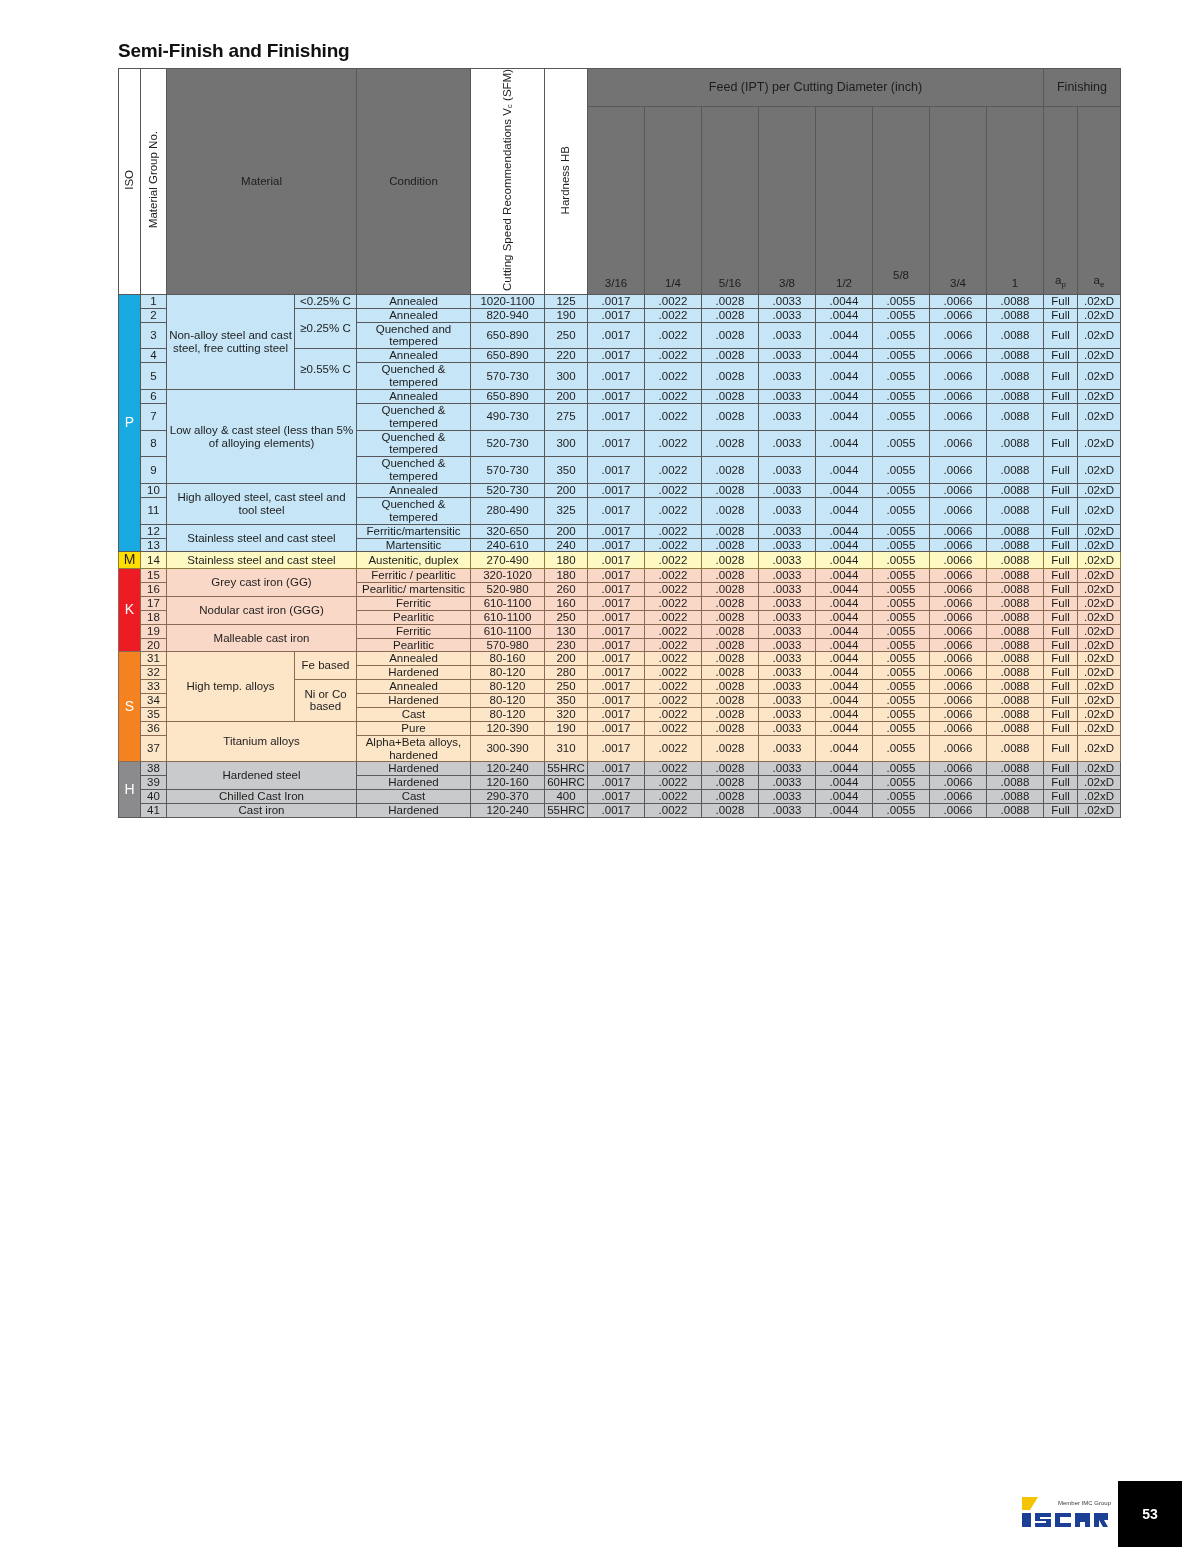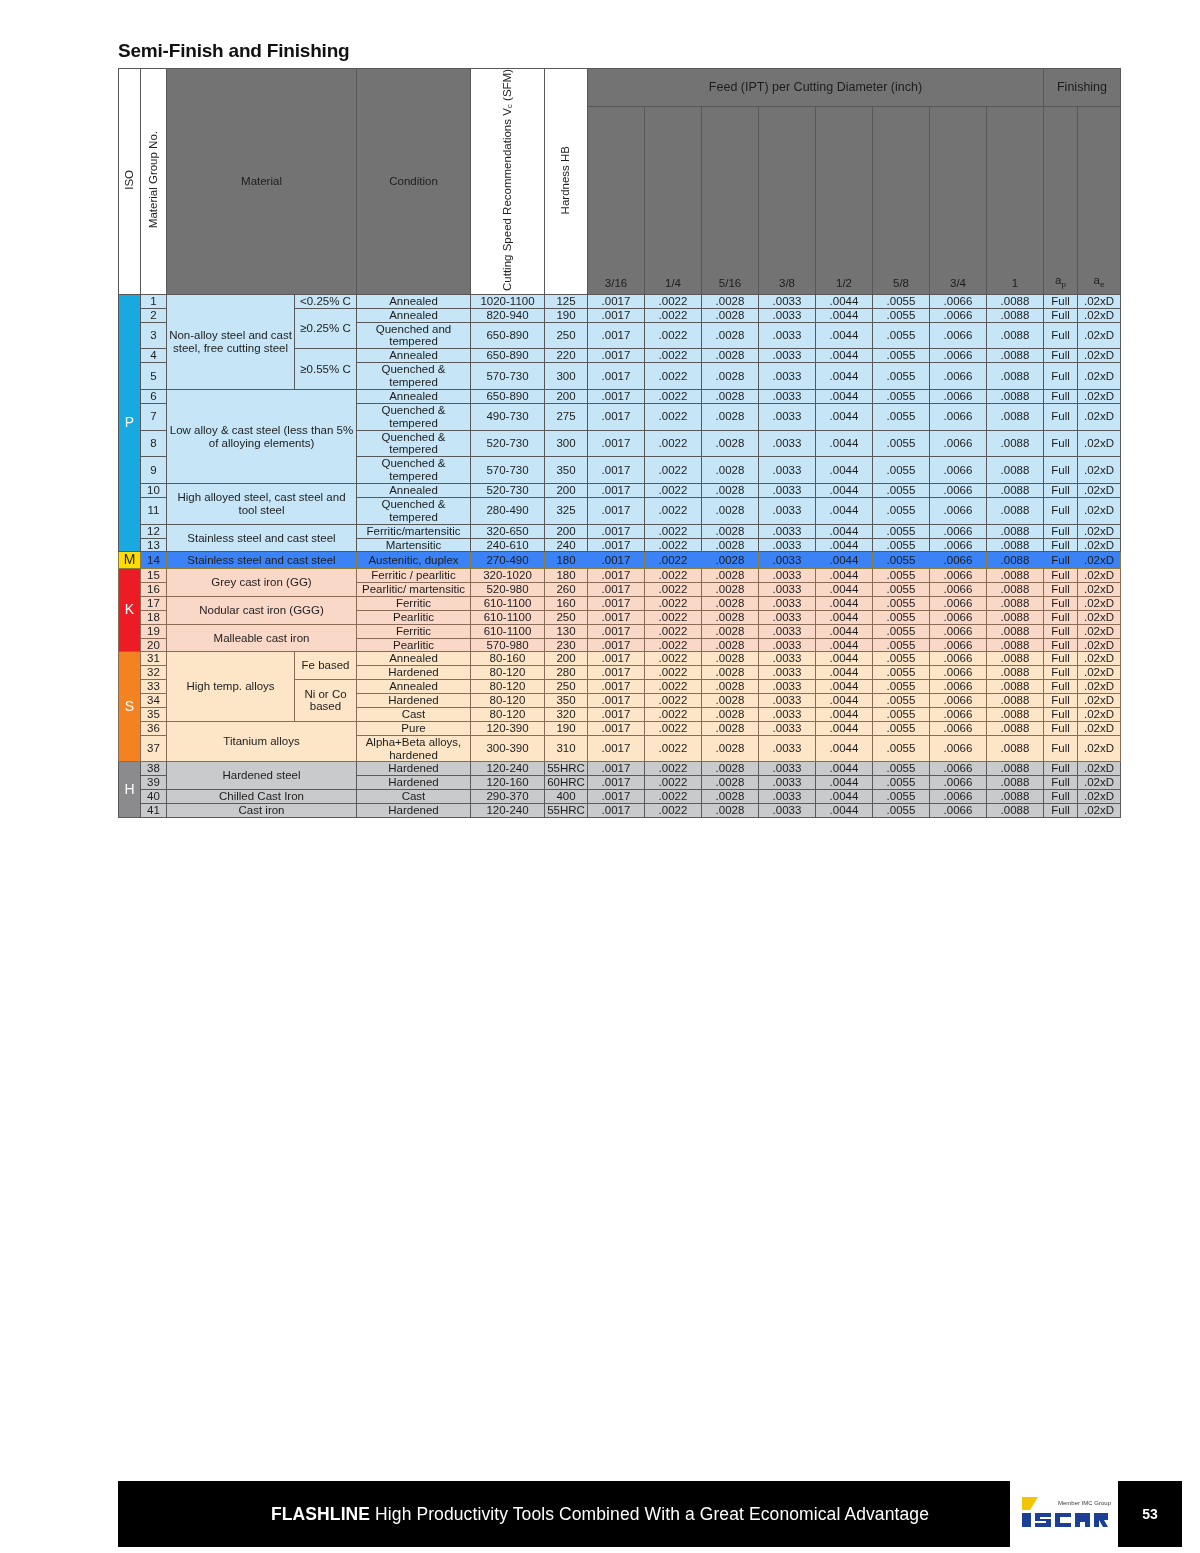--- a/index.html
+++ b/index.html
@@ -73,21 +73,21 @@
     padding:0; border-left:1px solid #58585a;
   }
   .iso-P{background:#17a9e0;}
   .iso-M{background:#ffdd00; color:#231f20;}
   .iso-K{background:#ed1c24;}
   .iso-S{background:#f58220;}
   .iso-H{background:#8b8b8d;}
 
   
   tr.g-P td{background:#c6e6f7;}
-  tr.g-M td{background:#3b82f6;}
+  tr.g-M td{background:#fef9c3;}
   tr.g-K td{background:#fad8c8;}
   tr.g-S td{background:#fde5c8;}
   tr.g-H td{background:#c9cacc;}
   tr.g-P td.iso-cell{background:#17a9e0;}
   tr.g-M td.iso-cell{background:#ffdd00;}
   tr.g-K td.iso-cell{background:#ed1c24;}
   tr.g-S td.iso-cell{background:#f58220;}
   tr.g-H td.iso-cell{background:#8b8b8d;}
 
   
@@ -175,21 +175,21 @@
           </td>
           <td class="hd grp-head" colspan="8" style="height:22px">Feed (IPT) per Cutting Diameter (inch)</td>
           <td class="hd grp-head" colspan="2">Finishing</td>
         </tr>
         <tr>
           <td class="hd" style="height:110px;vertical-align:bottom;padding-bottom:4px">3/16</td>
           <td class="hd" style="vertical-align:bottom;padding-bottom:4px">1/4</td>
           <td class="hd" style="vertical-align:bottom;padding-bottom:4px">5/16</td>
           <td class="hd" style="vertical-align:bottom;padding-bottom:4px">3/8</td>
           <td class="hd" style="vertical-align:bottom;padding-bottom:4px">1/2</td>
-          <td class="hd" style="vertical-align:bottom;padding-bottom:4px">5/8</td>
+          <td class="hd" style="vertical-align:bottom;padding-bottom:12px">5/8</td>
           <td class="hd" style="vertical-align:bottom;padding-bottom:4px">3/4</td>
           <td class="hd" style="vertical-align:bottom;padding-bottom:4px">1</td>
           <td class="hd" style="vertical-align:bottom;padding-bottom:4px"><span>a</span><span class="sub">p</span></td>
           <td class="hd" style="vertical-align:bottom;padding-bottom:4px"><span>a</span><span class="sub">e</span></td>
         </tr>
       </thead>
       <tbody id="tbody">
           <tr class="g-P">
             <td class="iso-cell iso-P" rowspan="13">P</td>
             <td class="grp-no">1</td>
@@ -706,25 +706,20 @@
             <td class="num">.0055</td>
             <td class="num">.0066</td>
             <td class="num">.0088</td>
             <td class="num">Full</td>
             <td class="num">.02xD</td>
           </tr>
         </tbody>
     </table>
   </div>
 
-  <div class="footer">
-    <div class="footer-text">
-      <b>FLASHLINE</b><span> High Productivity Tools Combined With a Great Economical Advantage</span>
-    </div>
-  </div>
 
   <div class="logo-box">
     <svg class="logo-svg" width="96" height="42" viewBox="0 0 96 42">
       <polygon points="6,4 22,4 14,17 6,17" fill="#f5c400"></polygon>
       <rect x="6" y="20" width="9" height="14" fill="#1b3f94"></rect>
       <path d="M19,20 h16 v4 h-11 v2 h11 v8 h-16 v-4 h11 v-2 h-11 z" fill="#1b3f94"></path>
       <path d="M39,20 h16 v4 h-11 v6 h11 v4 h-16 z" fill="#1b3f94"></path>
       <path d="M59,20 h15 v14 h-5 v-5 h-5 v5 h-5 z M64,24 h5 v2 h-5 z" fill="#1b3f94"></path>
       <path d="M78,20 h14 v7 h-4 l4,7 h-5 l-4,-7 v7 h-5 z M83,24 h5 v2 h-5 z" fill="#1b3f94"></path>
       <text x="42" y="12" font-family="Liberation Sans, sans-serif" font-size="6" fill="#3a3a3a">Member IMC Group</text>

